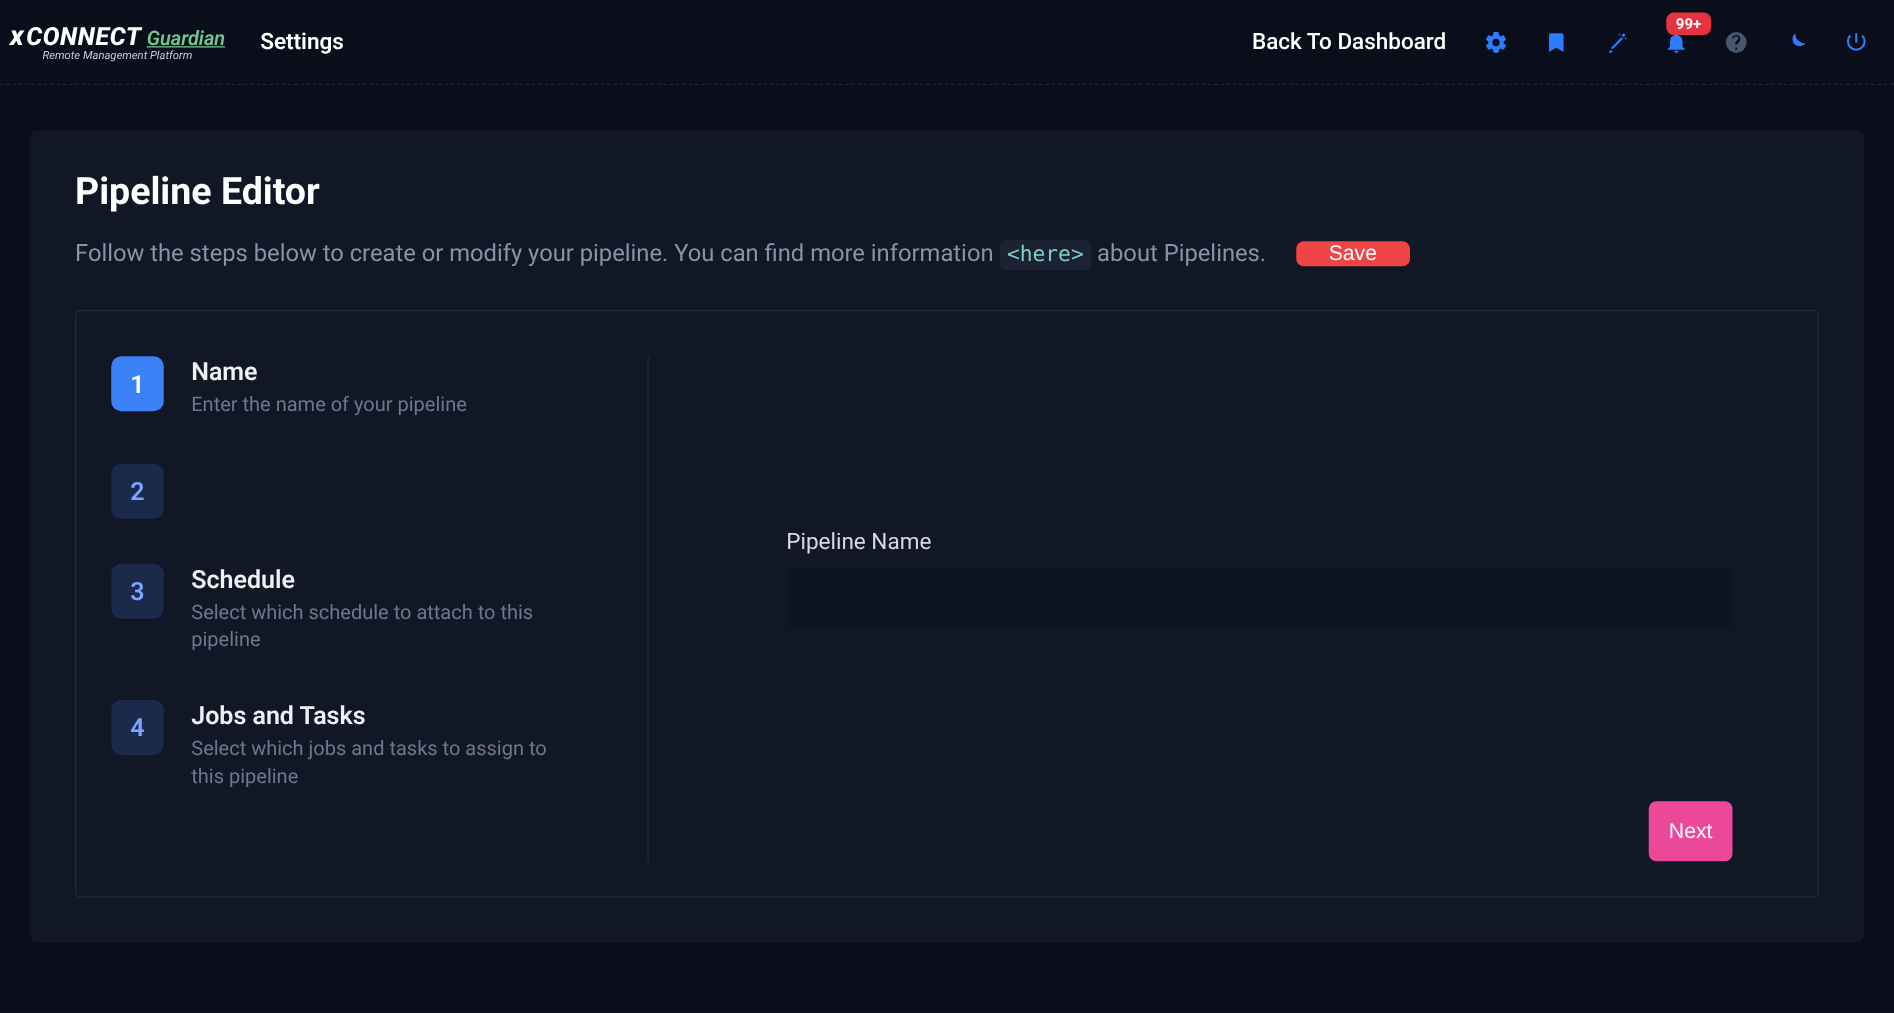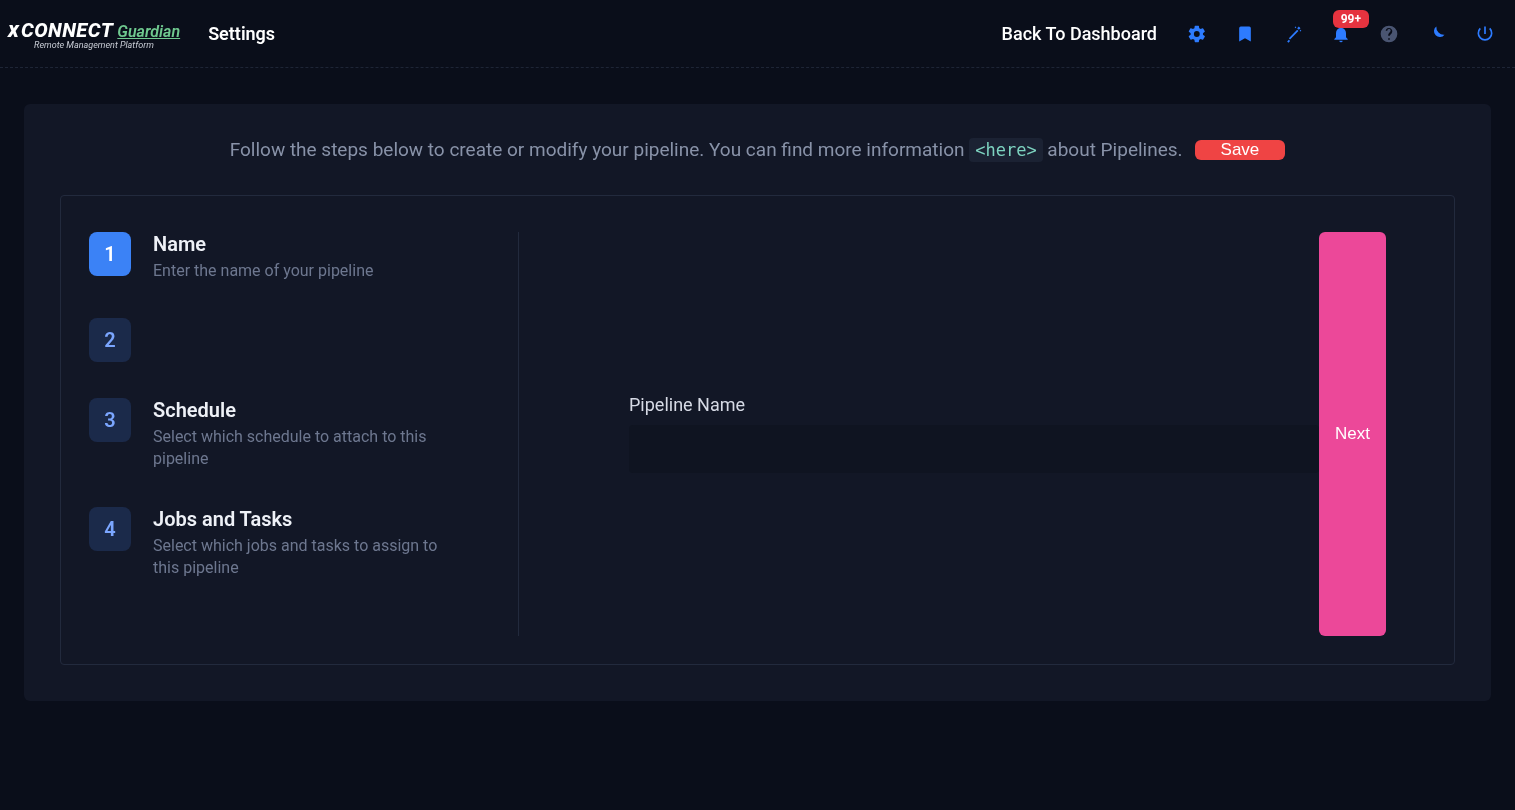--- a/index.html
+++ b/index.html
@@ -36,21 +36,21 @@
     background: #e5333f; color: #fff; font-size: 12px; font-weight: 700;
     padding: 2px 8px; border-radius: 6px;
   }
   .card {
     margin: 36px 24px 0 24px;
     background: #121726;
     border-radius: 6px;
     padding: 32px 36px 36px 36px;
   }
   .card-title { font-size: 30px; font-weight: 700; color: #fff; margin-bottom: 18px; }
-  .card-sub-row { display:flex; align-items:center; justify-content:center; gap:12px; }
+  .card-sub-row { display:flex; align-items:center; justify-content:flex-start; gap:24px; }
   .card-sub { font-size: 19px; color: #8892a8; line-height: 1.5; }
   .here-tag {
     font-family: ui-monospace, Menlo, Consolas, monospace;
     background: #1b2233; color: #7dd3c0; padding: 2px 6px; border-radius: 4px;
     font-size: 17px; cursor: pointer;
   }
   .save-btn {
     background: #ef4444; color: #fff; border: none; border-radius: 6px;
     padding: 0 26px; font-size: 17px; font-weight: 500; cursor: pointer;
   }
@@ -67,21 +67,21 @@
   .step-num {
     width: 42px; height: 44px; border-radius: 8px;
     background: #1b2a4a; color: #7ba6ff;
     display: flex; align-items: center; justify-content: center;
     font-size: 20px; font-weight: 600; flex-shrink: 0;
   }
   .step-num.active { background: #3b82f6; color: #fff; }
   .step-body { padding-top: 0; }
   .step-title { font-size: 20px; font-weight: 600; color: #eef1f7; margin-bottom: 4px; }
   .step-desc { font-size: 16px; color: #6d778f; max-width: 300px; line-height: 1.4; }
-  .form-col { flex: 1; padding: 0 40px 0 110px; display:flex; flex-direction:row; }
+  .form-col { flex: 1; padding: 0 40px 0 110px; display:flex; flex-direction:column; }
   .form-center { flex:1; display:flex; flex-direction:column; justify-content:center; }
   .field-label { font-size: 18px; color: #d6dae5; margin-bottom: 10px; }
   .field-input {
     width: 100%; height: 48px; background: #0f1421; border: none;
     border-radius: 4px; padding: 0 14px; color: #e8eaed; font-size: 16px;
     outline: none;
   }
   .form-actions { display:flex; justify-content:flex-end; }
   .next-btn {
     background: #ec4899; color: #fff; border: none; border-radius: 6px;
@@ -137,20 +137,21 @@
     </span>
     <span class="hicon">
       <svg viewBox="0 0 24 24">
           <path fill="none" stroke="#2d7bff" stroke-width="2" d="M12 3v9m5.66-6.66A8 8 0 1 1 6.34 5.34"></path>
         </svg>
     </span>
   </div>
 </div>
 
 <div class="card">
+  <h1 class="card-title">Pipeline Editor</h1>
   <div class="card-sub-row">
     <p class="card-sub">
       <span>Follow the steps below to create or modify your pipeline. You can find more information </span>
       <span class="here-tag">&lt;here&gt;</span>
       <span> about Pipelines.</span>
     </p>
     <button class="save-btn">Save</button>
   </div>
 
   <div class="panel">

